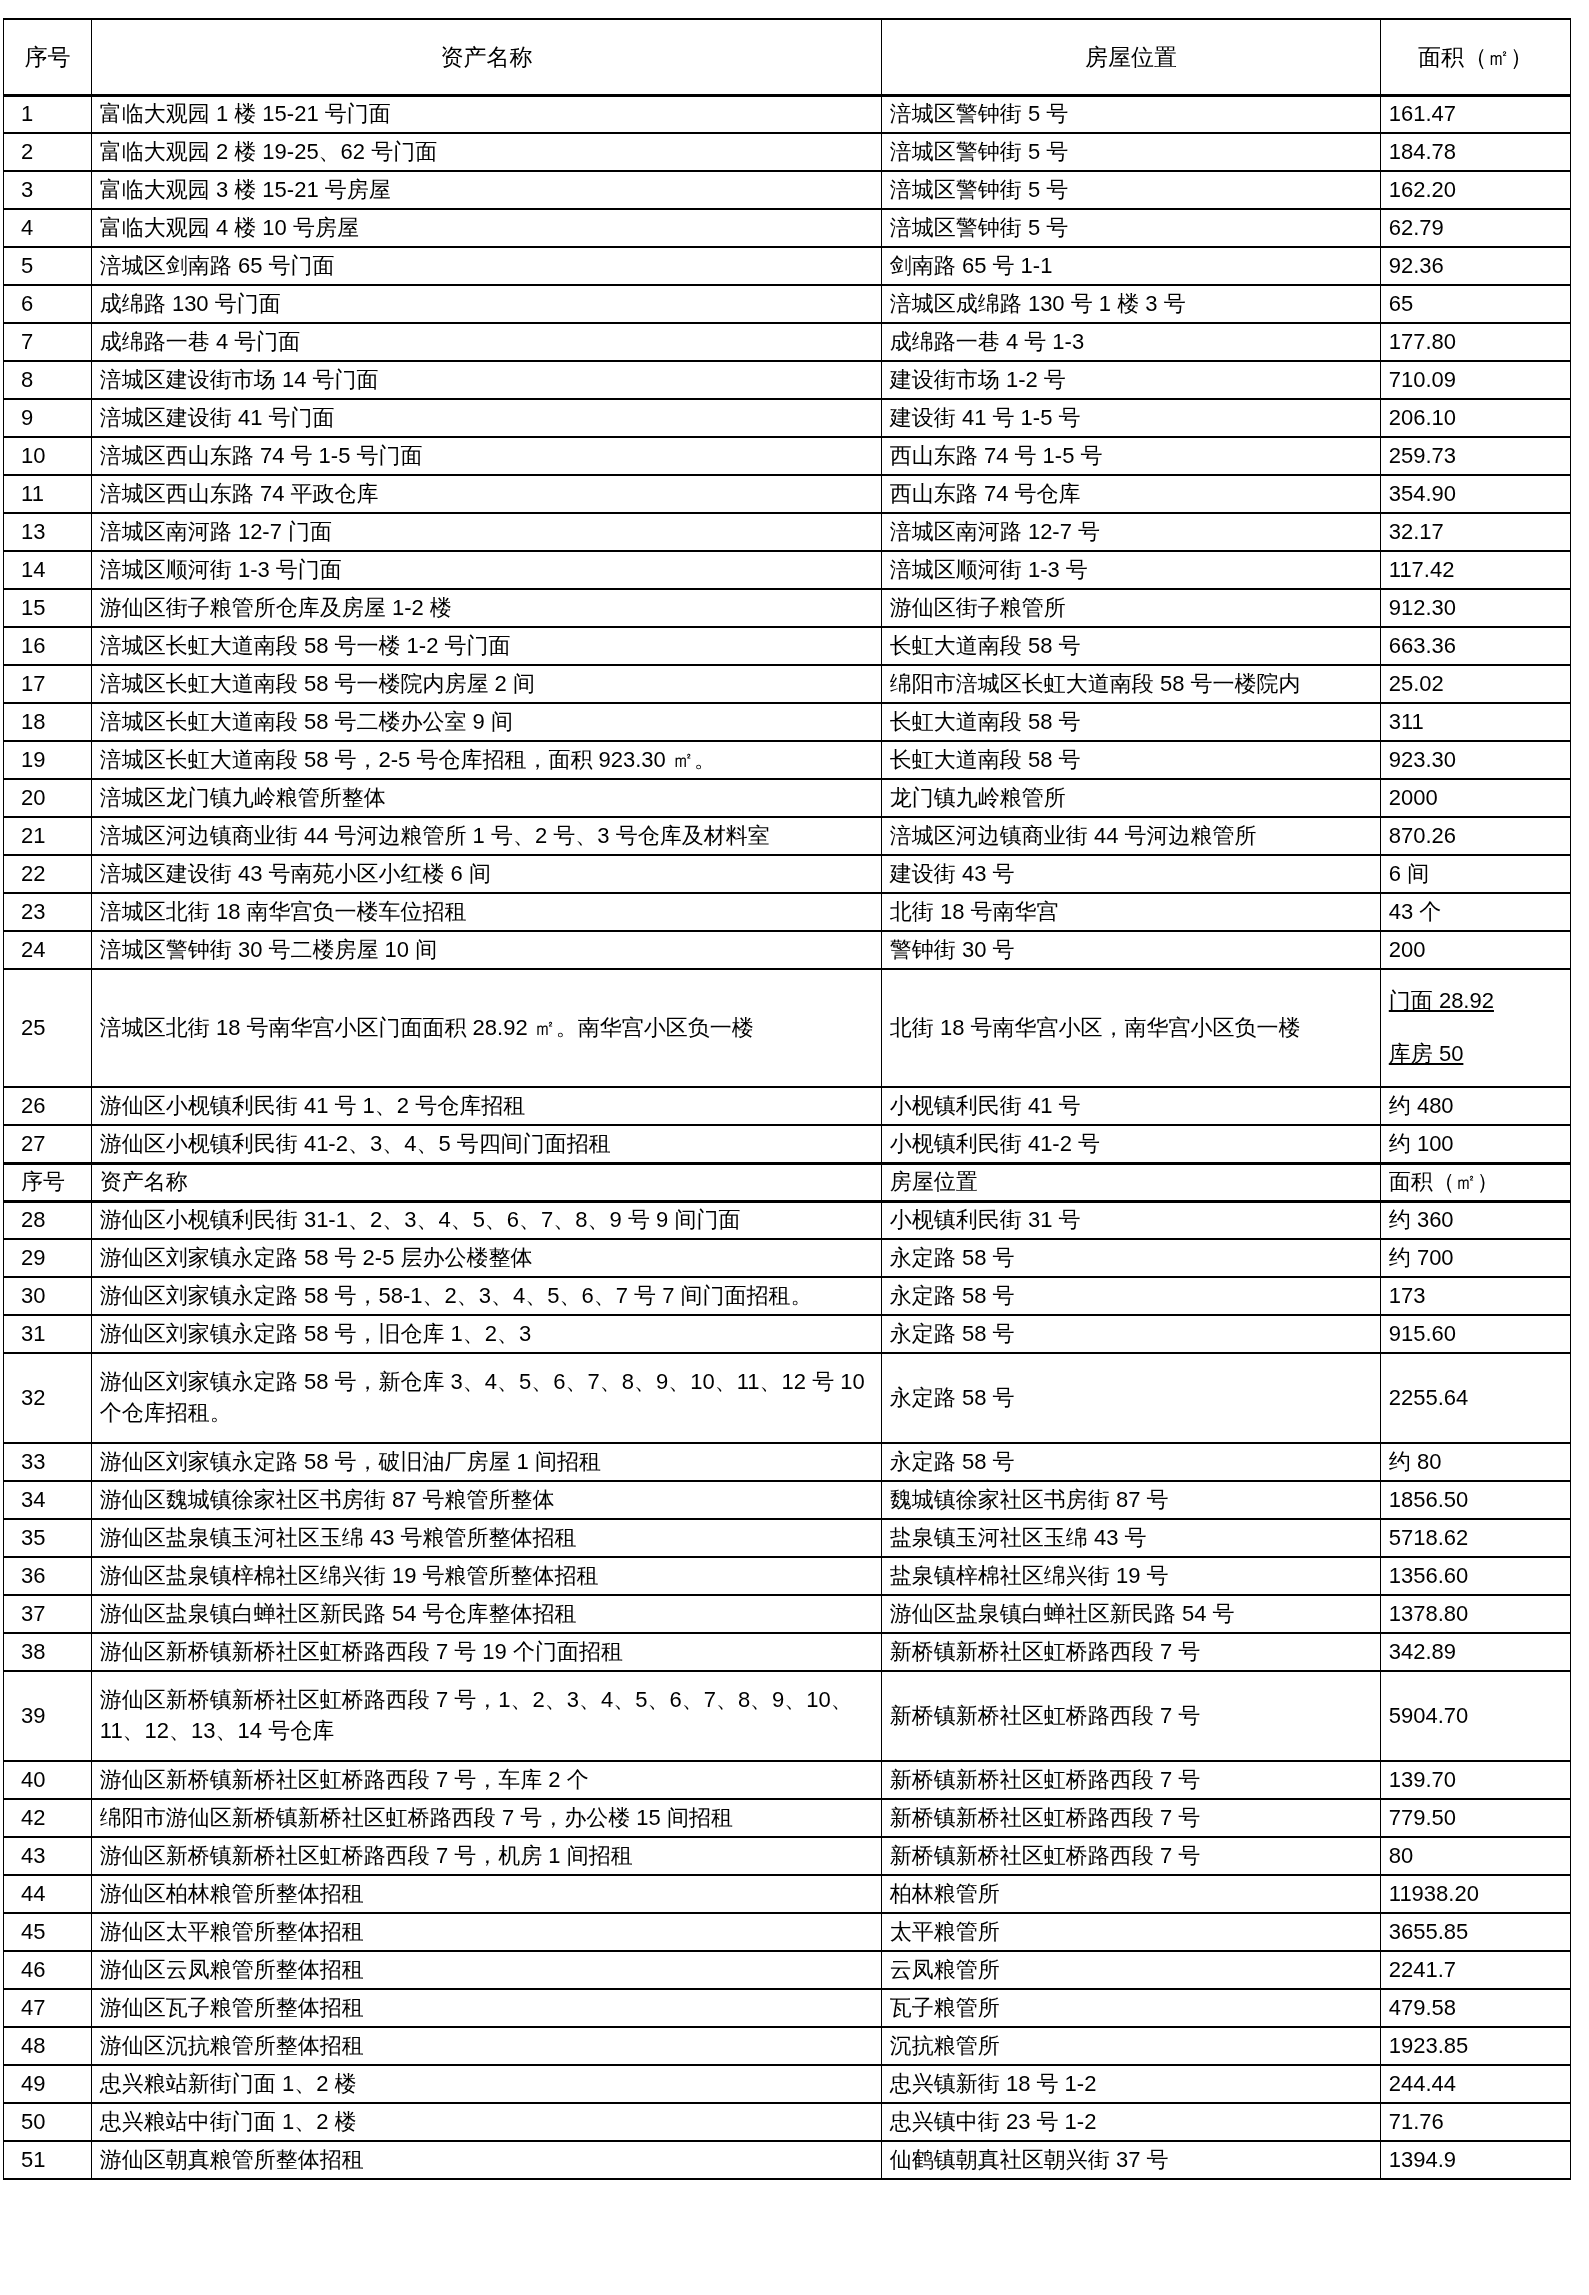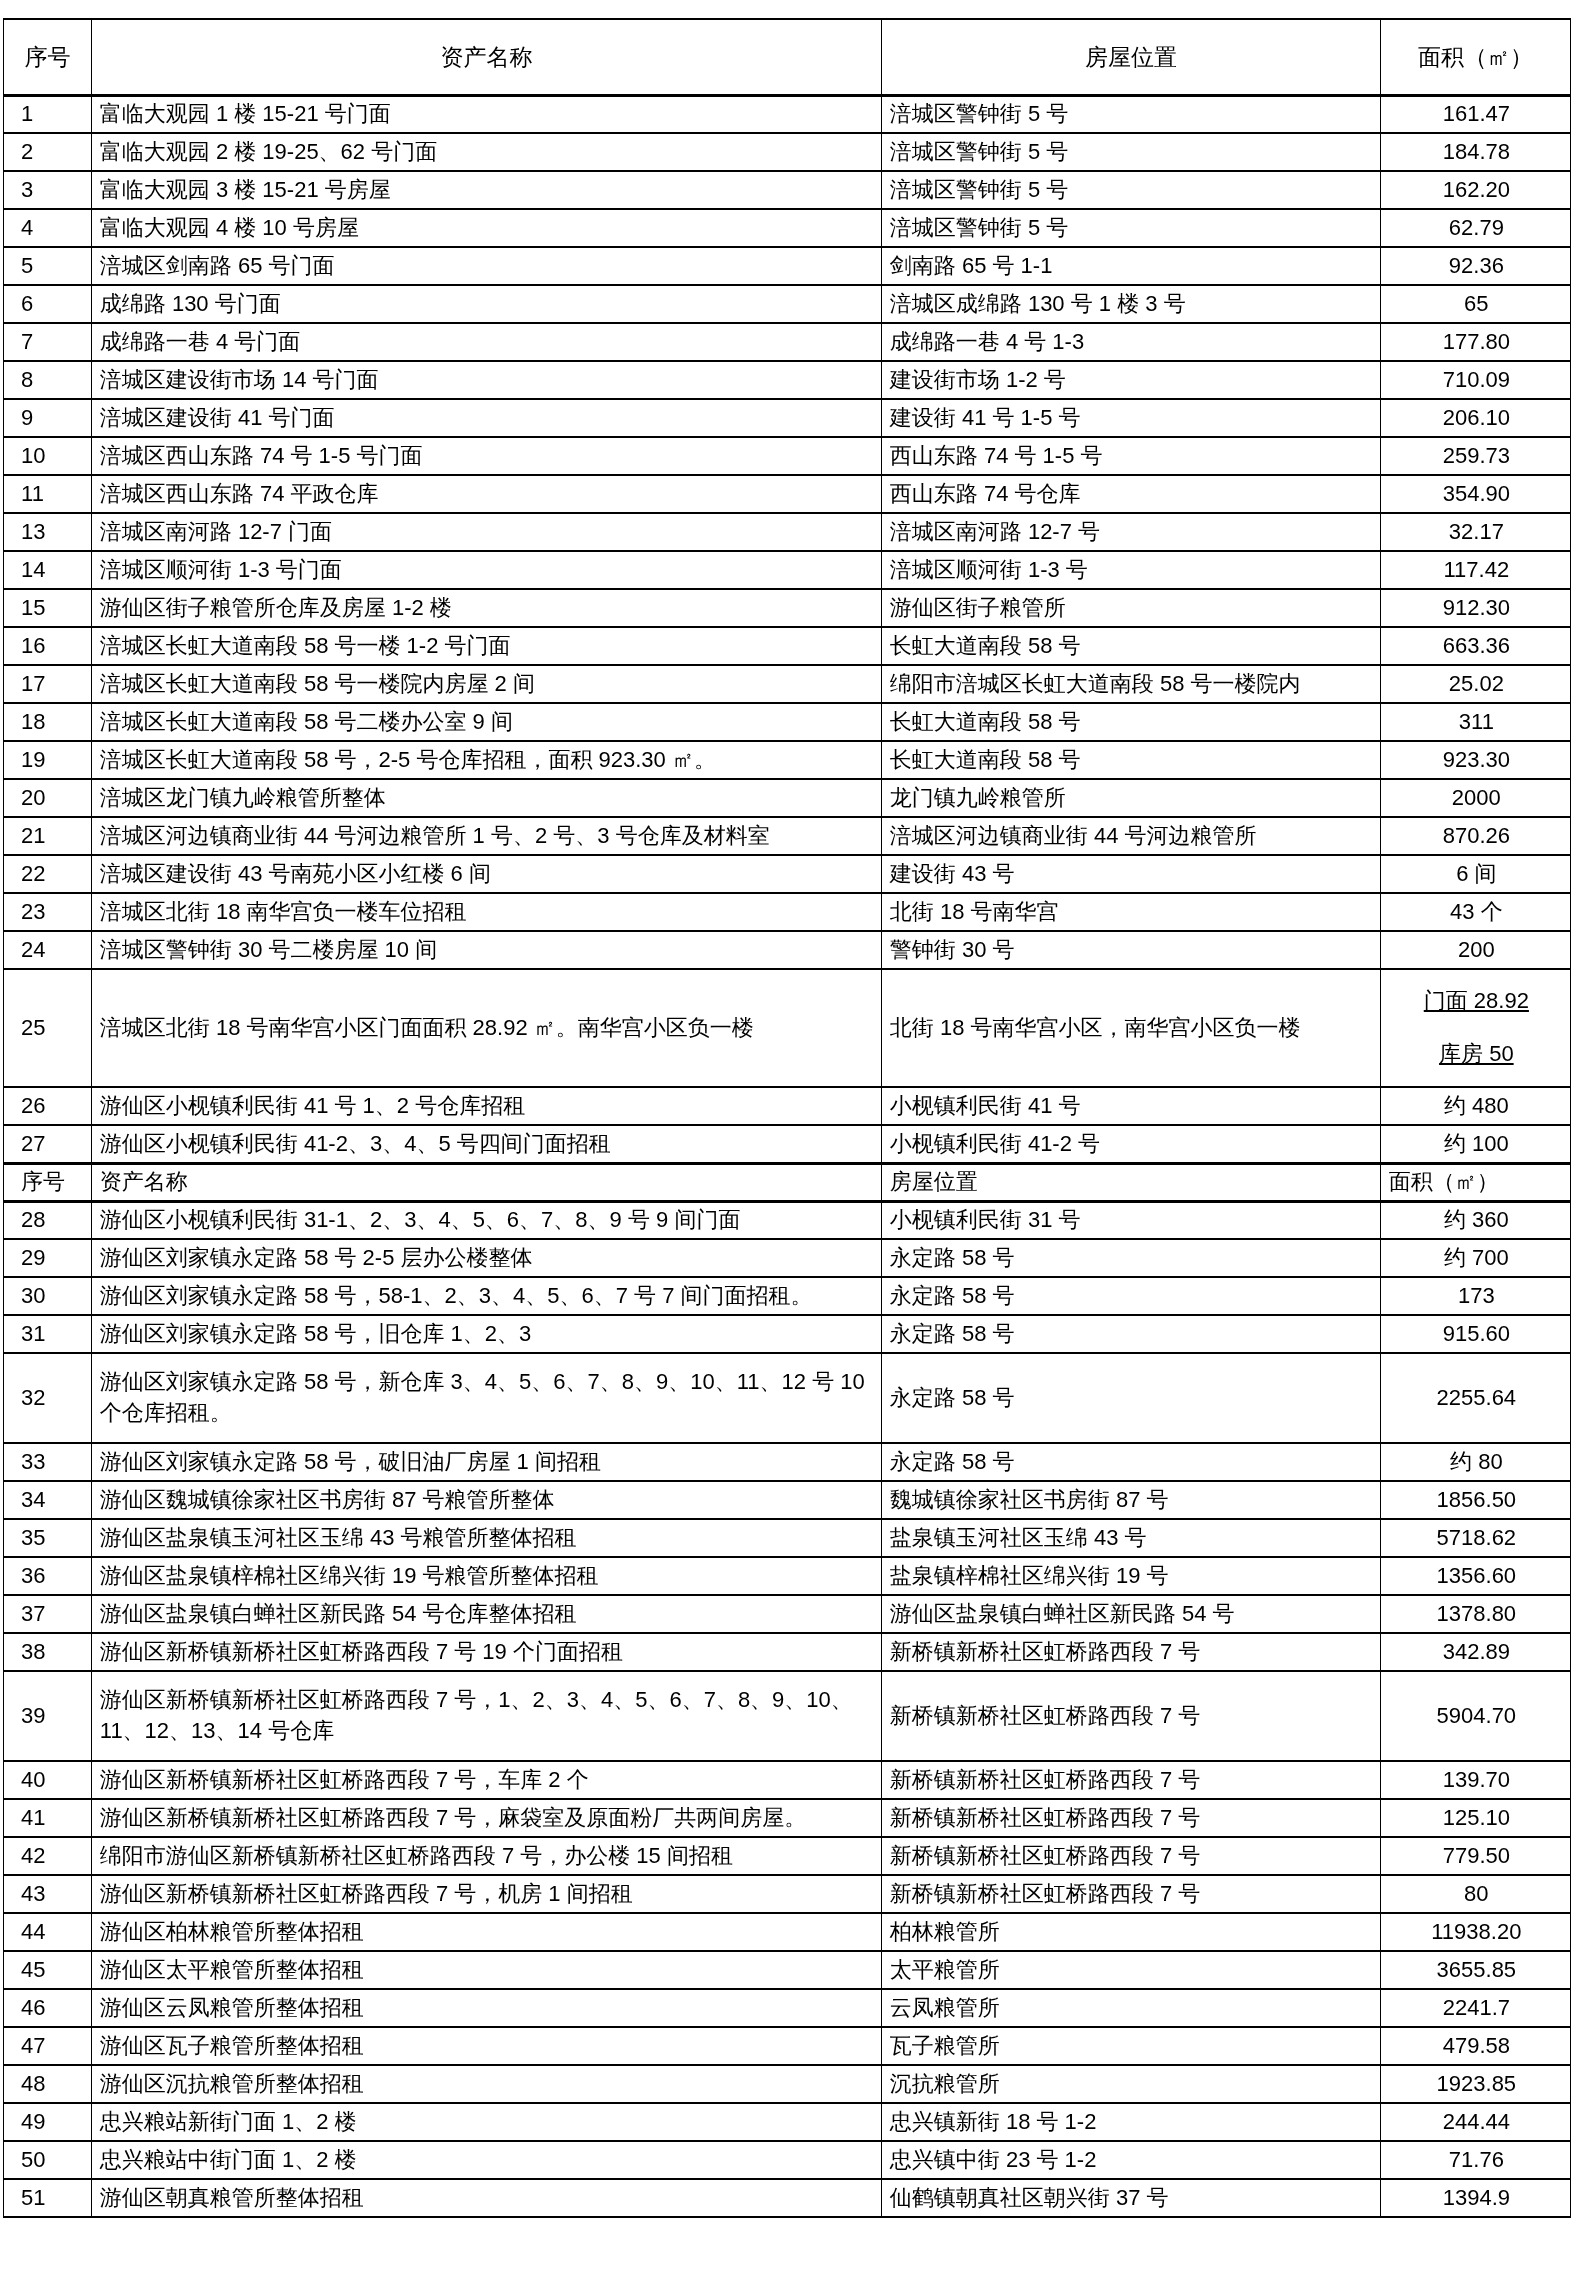--- a/index.html
+++ b/index.html
@@ -45,21 +45,21 @@
   
   tr.mid-header td {
     border-top-width: 3.8px;
     border-bottom-width: 3.1px;
     text-align: left;
   }
   tbody tr { height: 38px; }
   tbody tr.h2 { height: 90px; }
   tbody tr.h3 { height: 118px; }
   td.c-no { padding-left: 17px; }
-  td.c-area { white-space: pre-line; text-align: center; }
+  td.c-area { white-space: pre-line; }
   tr.h3 td.c-area { line-height: 2.4; text-decoration: underline; }
 </style>
 </head>
 <body>
 
 <div class="page">
   <table class="asset-table">
     <colgroup>
       <col style="width:88px">
       <col style="width:790px">
@@ -310,26 +310,20 @@
           <td class="c-location">新桥镇新桥社区虹桥路西段 7 号</td>
           <td class="c-area">5904.70</td>
         </tr>
         <tr>
           <td class="c-no">40</td>
           <td class="c-name">游仙区新桥镇新桥社区虹桥路西段 7 号，车库 2 个</td>
           <td class="c-location">新桥镇新桥社区虹桥路西段 7 号</td>
           <td class="c-area">139.70</td>
         </tr>
         <tr>
-          <td class="c-no">41</td>
-          <td class="c-name">游仙区新桥镇新桥社区虹桥路西段 7 号，麻袋室及原面粉厂共两间房屋。</td>
-          <td class="c-location">新桥镇新桥社区虹桥路西段 7 号</td>
-          <td class="c-area">125.10</td>
-        </tr>
-        <tr>
           <td class="c-no">42</td>
           <td class="c-name">绵阳市游仙区新桥镇新桥社区虹桥路西段 7 号，办公楼 15 间招租</td>
           <td class="c-location">新桥镇新桥社区虹桥路西段 7 号</td>
           <td class="c-area">779.50</td>
         </tr>
         <tr>
           <td class="c-no">43</td>
           <td class="c-name">游仙区新桥镇新桥社区虹桥路西段 7 号，机房 1 间招租</td>
           <td class="c-location">新桥镇新桥社区虹桥路西段 7 号</td>
           <td class="c-area">80</td>

